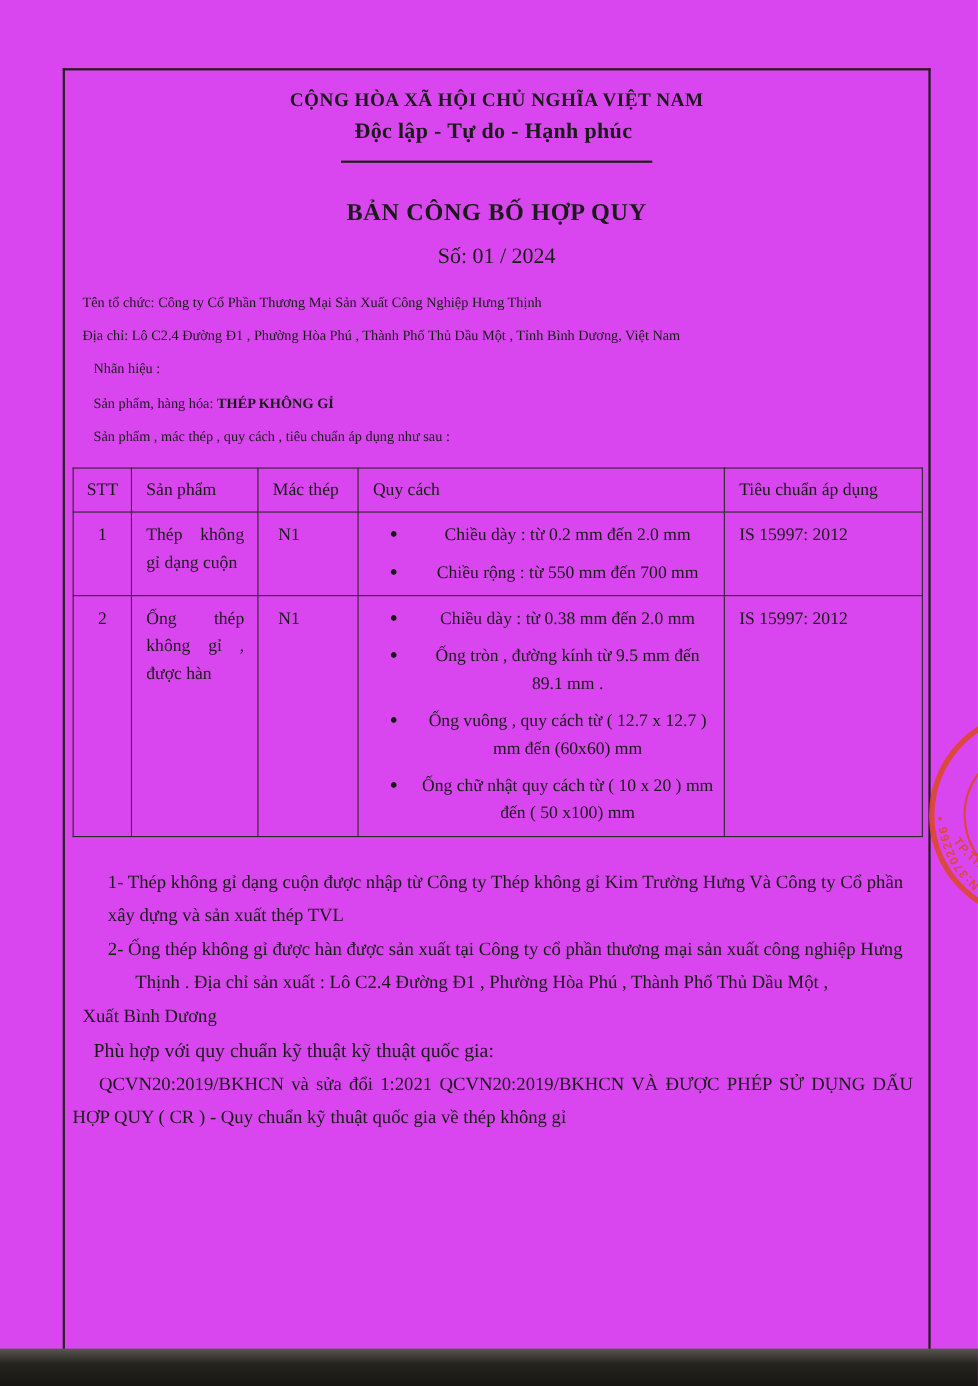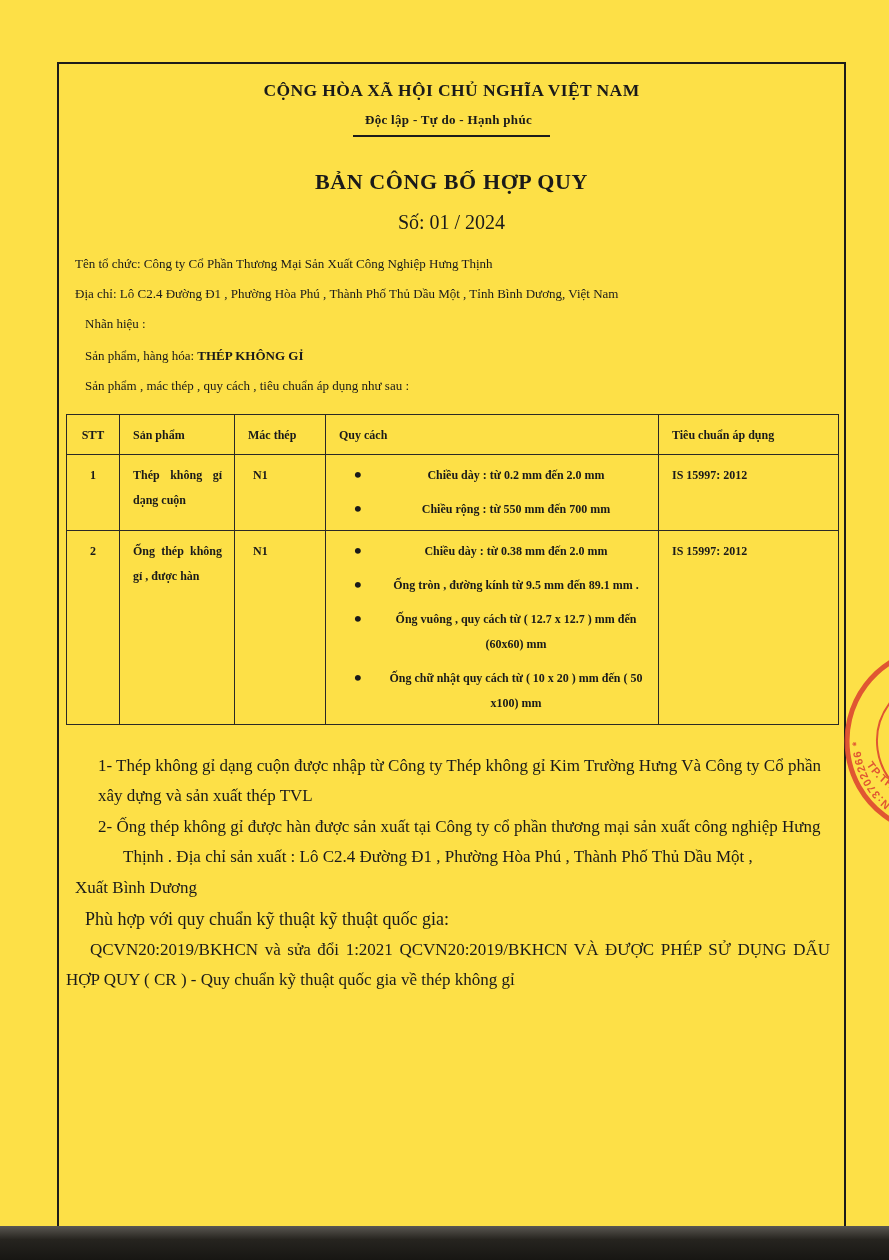--- a/index.html
+++ b/index.html
@@ -4,41 +4,41 @@
 <style>
   *{box-sizing:border-box;margin:0;padding:0}
   body{
     font-family:"Liberation Serif","DejaVu Serif",serif;
     color:#1a1a1a;
     background:#e9e7e1;
   }
   .page{
     position:relative;
     width:889px;height:1260px;
-    background:#fde047;
+    background:#d946ef;
     overflow:hidden;
     margin:0 auto;
   }
   .frame{
     position:absolute;
     left:57px;top:62px;
     width:789px;height:1178px;
     border:2px solid #1d1c1a;
     border-bottom:none;
     padding:12px 16px 0 16px;
   }
   .country{
     text-align:center;font-weight:bold;
     font-size:17.5px;letter-spacing:.4px;line-height:24px;margin-top:2px;
   }
   .motto-wrap{text-align:center;margin-top:5px;line-height:24px}
   .motto{
-    display:inline-block;font-weight:bold;font-size:13px;
+    display:inline-block;font-weight:bold;font-size:20px;
     border-bottom:2px solid #1d1c1a;
-    padding:0 18px 3px 12px;letter-spacing:.3px;
+    padding:0 18px 15px 12px;letter-spacing:.3px;
   }
   .doc-title{
     text-align:center;font-weight:bold;font-size:22px;
     letter-spacing:.6px;margin-top:30px;line-height:30px;
   }
   .doc-number{text-align:center;font-size:20px;margin-top:12px;line-height:26px}
   .para{font-size:13px;line-height:30px}
   .p-org{margin-top:14px}
   .p-addr{}
   .p-phone{}
@@ -46,21 +46,21 @@
   .p-product{margin-top:2px}
   .bold{font-weight:bold}
   .spec-table{
     border-collapse:collapse;
     margin:13px 0 0 -9px;
     width:772px;
     table-layout:fixed;
   }
   .spec-table th,.spec-table td{
     border:1.5px solid #2a2926;
-    font-size:12px;font-weight:bold;
+    font-size:16px;font-weight:normal;
     vertical-align:top;text-align:left;
   }
   .spec-table th{height:40px;vertical-align:middle;padding:0 8px 0 13px;line-height:22px}
   .spec-table th.h-stt{text-align:center;padding:0}
   .spec-table td{padding:8px 8px 8px 13px;line-height:25px}
   .spec-table td.c-stt{text-align:center;padding-left:0;padding-right:0}
   .spec-table td.c-sp{text-align:justify;padding-right:12px}
   .spec-table td.c-mt{padding-left:18px}
   .spec-table td.c-qc{padding-left:14px}
   .spec-table td.c-qc ul{list-style:none}

